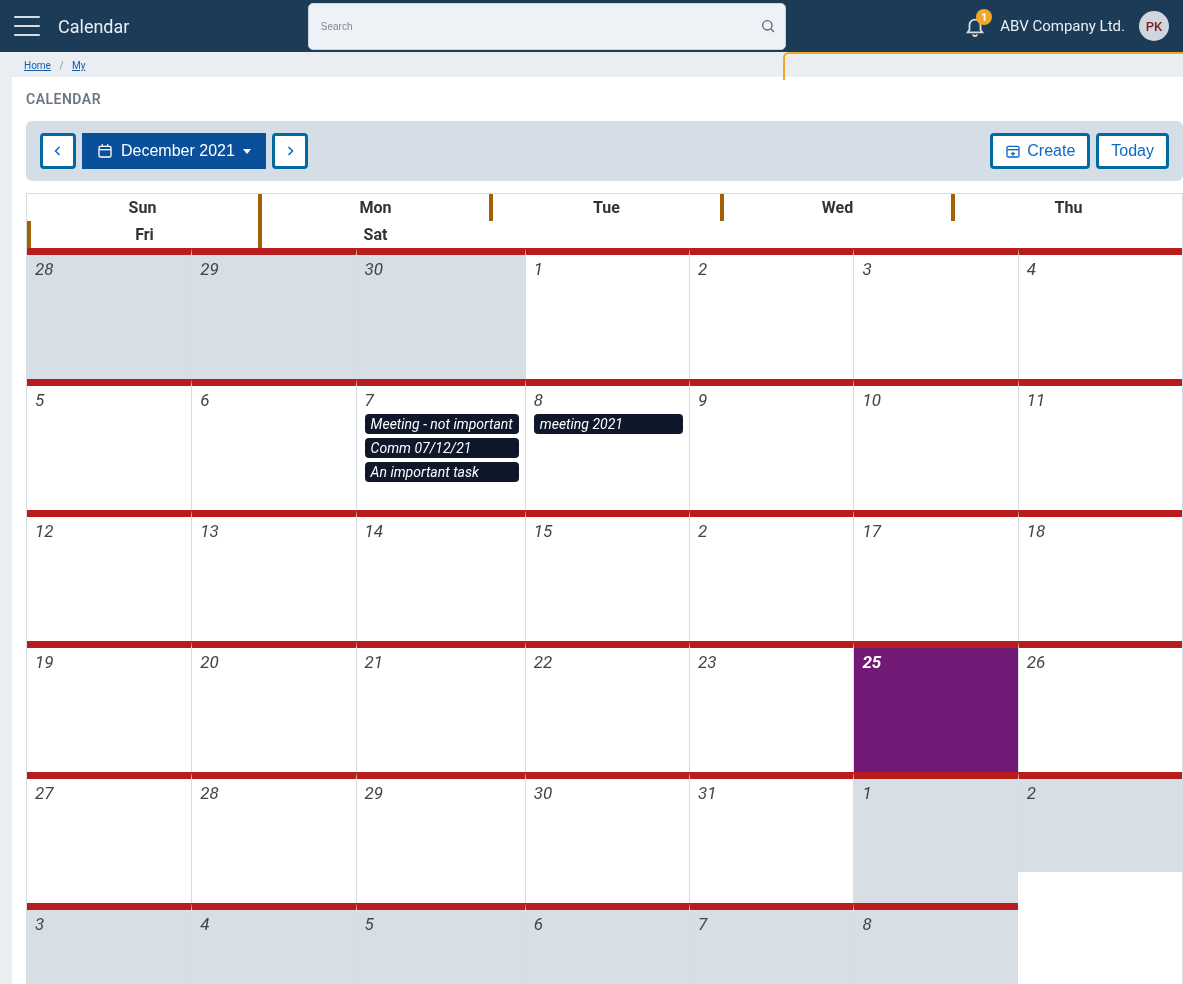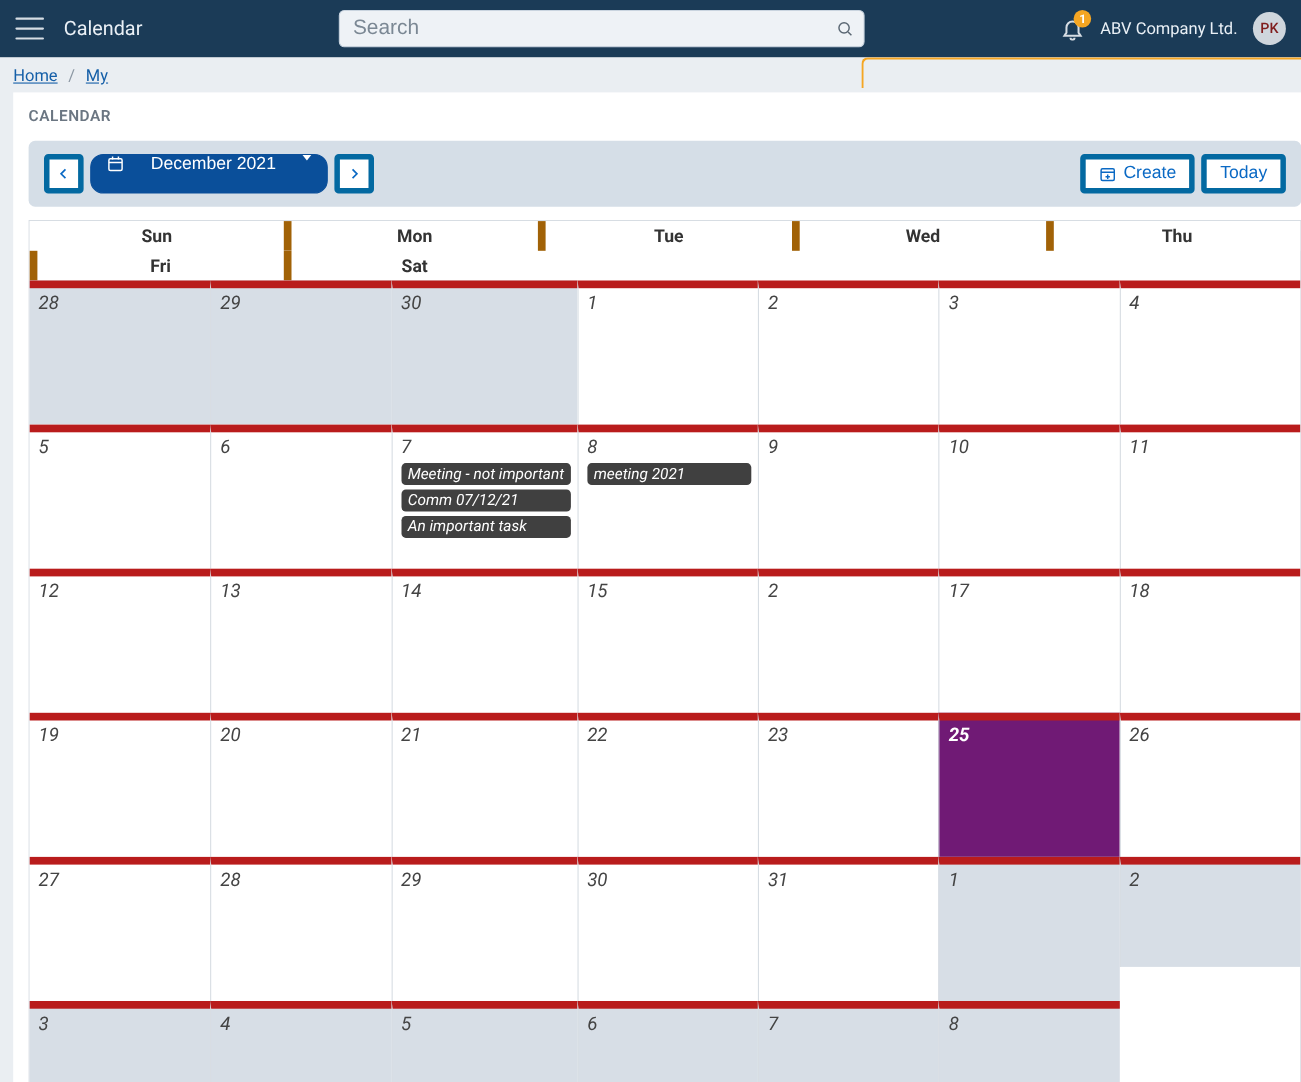--- a/index.html
+++ b/index.html
@@ -3,57 +3,57 @@
 <meta charset="utf-8">
 <style>
   *{box-sizing:border-box;margin:0;padding:0;}
   body{font-family:-apple-system,BlinkMacSystemFont,"Segoe UI",Roboto,Arial,sans-serif;background:#eaeef2;color:#333;}
   
   .topbar{background:#1b3b57;height:52px;display:flex;align-items:center;padding:0 14px;color:#fff;}
   .hamburger{width:26px;height:20px;display:flex;flex-direction:column;justify-content:space-between;cursor:pointer;margin-right:18px;}
   .hamburger span{display:block;height:2px;background:#d6dde4;border-radius:1px;}
   .app-title{font-size:18px;font-weight:400;color:#eaf0f6;}
   .search-wrap{margin-left:auto;margin-right:auto;position:relative;width:478px;}
-  .search-input{width:100%;height:34px;border-radius:5px;border:1px solid #c9d4df;background:#eef2f6;padding:4px 34px 4px 12px;font-size:19px;color:#737373;}
+  .search-input{width:100%;height:47px;border-radius:5px;border:1px solid #c9d4df;background:#eef2f6;padding:4px 34px 4px 12px;font-size:10px;color:#737373;}
   .search-input::placeholder{color:#7b8894;}
   .search-icon{position:absolute;right:10px;top:50%;transform:translateY(-50%);color:#5a6773;}
   .header-right{display:flex;align-items:center;gap:14px;}
   .bell-wrap{position:relative;cursor:pointer;}
   .bell-badge{position:absolute;top:-6px;right:-6px;background:#f5a623;color:#fff;font-size:11px;font-weight:700;border-radius:9px;min-width:16px;height:16px;display:flex;align-items:center;justify-content:center;padding:0 3px;}
   .company{font-size:15px;color:#eaf0f6;}
   .avatar{width:30px;height:30px;border-radius:50%;background:#cfd6dd;color:#7f1d1d;font-size:13px;font-weight:500;display:flex;align-items:center;justify-content:center;}
   
-  .breadcrumb{padding:8px 12px 6px;font-size:15px;}
+  .breadcrumb{padding:8px 24px 6px;font-size:10px;}
   .breadcrumb a{color:#155fa8;text-decoration:underline;cursor:pointer;}
   .breadcrumb .sep{color:#8b97a3;margin:0 6px;}
   
   .notif-edge{position:absolute;right:0;top:52px;width:400px;height:28px;border:2px solid #f5a623;border-right:none;border-bottom:none;border-top-left-radius:6px;pointer-events:none;}
   
   .page{background:#fff;margin:0 0 0 12px;padding:14px 0 0 14px;min-height:930px;}
   .page-label{font-size:14px;font-weight:600;letter-spacing:.5px;color:#6b7682;margin-bottom:14px;}
   
   .cal-toolbar{background:#d5dee7;border-radius:6px;padding:12px 14px;display:flex;align-items:center;gap:6px;margin-right:0;}
-  .btn-outline{background:#fff;border:5px solid #0369a1;color:#0a69c4;height:36px;border-radius:4px;padding:0 12px;font-size:16px;cursor:pointer;display:inline-flex;align-items:center;gap:6px;}
+  .btn-outline{background:#fff;border:3px solid #0369a1;color:#0a69c4;height:36px;border-radius:4px;padding:0 12px;font-size:16px;cursor:pointer;display:inline-flex;align-items:center;gap:6px;}
   .btn-outline.icon-only{width:36px;padding:0;justify-content:center;}
-  .btn-solid{background:#0a4f9a;border:1px solid #0a4f9a;color:#fff;height:36px;border-radius:12px;padding:0 14px;font-size:16px;cursor:pointer;display:inline-flex;gap:24px;}
+  .btn-solid{background:#0a4f9a;border:1px solid #0a4f9a;color:#fff;height:36px;border-radius:0;padding:0 14px;font-size:16px;cursor:pointer;display:inline-flex;align-items:center;gap:8px;}
   .spacer{flex:1;}
   .caret-down{width:0;height:0;border-left:4px solid transparent;border-right:4px solid transparent;border-top:5px solid currentColor;}
   
   .cal-wrap{margin-top:12px;border:1px solid #d7dde3;}
   .cal-head{display:grid;grid-template-columns:repeat(5,1fr);}
-  .cal-head .dh{padding:4px 0;text-align:center;font-weight:700;font-size:16px;border-left:7px solid #a16207;background:#fff;}
+  .cal-head .dh{padding:4px 0;text-align:center;font-weight:700;font-size:16px;border-left:4px solid #a16207;background:#fff;}
   .cal-head .dh:first-child{border-left:none;}
   .cal-body{display:grid;grid-template-columns:repeat(7,1fr);grid-auto-rows:131px;}
   .cal-body .day{border-left:1px solid #d7dde3;border-top:7px solid #b91c1c;background:#fff;padding:4px 6px 4px 8px;position:relative;cursor:pointer;font-style:italic;}
   .cal-body .day:nth-child(7n+1){border-left:none;}
   .cal-body .day.faded{background:#d7dee6;}
   .cal-body .day.today{background:#701a75;}
   .cal-body .day .num{font-size:17px;color:#444;}
   .cal-body .day.today .num{color:#fff;font-weight:700;}
-  .event{background:#404040;color:#fff;font-size:14px;border-radius:4px;padding:2px 6px;margin-top:4px;white-space:nowrap;overflow:hidden;text-overflow:ellipsis;cursor:pointer;}
+  .event{background:#0f172a;color:#fff;font-size:14px;border-radius:4px;padding:2px 6px;margin-top:4px;white-space:nowrap;overflow:hidden;text-overflow:ellipsis;cursor:pointer;}
   svg{display:block;}
 </style>
 </head>
 <body>
 
 <div class="topbar">
   <div class="hamburger">
     <span></span>
       <span></span>
       <span></span>

